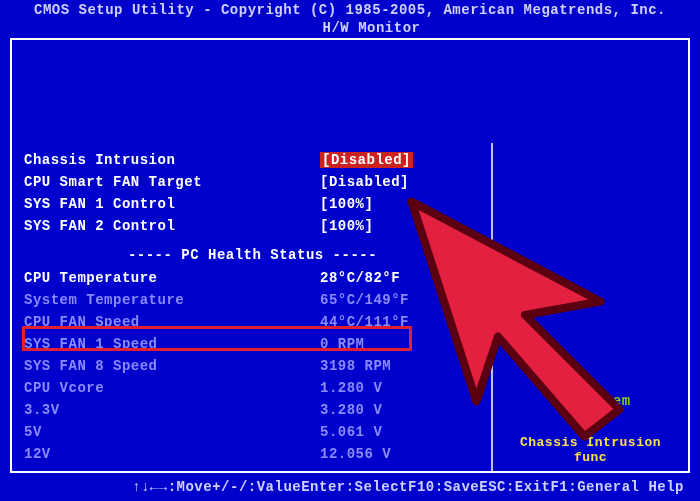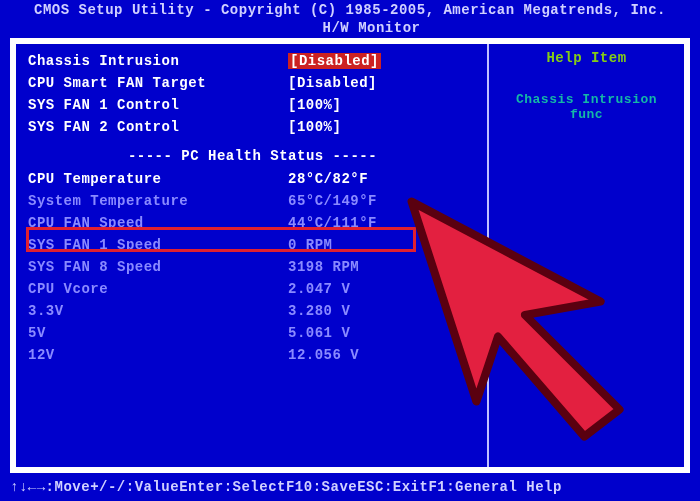--- a/index.html
+++ b/index.html
@@ -19,45 +19,46 @@
     text-align: center;
     padding: 2px 0;
     color: #d0d0ff;
   }
   .section-label {
     text-align: center;
     color: #d0d0ff;
     padding-left: 43px;
   }
   .outer-box {
-    border: 6px solid #ffffff;
+    border: 2px solid #ffffff;
     margin: 2px 10px 0 10px;
     height: 435px;
     display: flex;
+    align-items: flex-end;
   }
   .main-panel {
     flex: 1;
     padding: 6px 10px 6px 12px;
     border-right: 2px solid #c0c0ff;
     position: relative;
   }
   .help-panel {
     width: 195px;
     padding: 6px 8px;
     text-align: center;
   }
   .help-title { color: #84cc16; margin-bottom: 26px; }
-  .help-text { color: #14b8a6; text-align: center; font-size: 13px;}
+  .help-text { color: #fde047; text-align: center; font-size: 13px;}
   .row {
     display: flex;
     height: 22px;
     align-items: center;
   }
   .row .label { width: 260px; }
-  .row .value { flex: 1; }
+  .row .value { flex: 1; margin-left: 36px; }
   .bright { color: #ffffff; }
   .dim { color: #8a8aff; }
   .sel-bg {
     background: #cc2222;
     color: #ffffff;
     padding: 0 2px;
   }
   .divider-row {
     text-align: center;
     color: #fff;
@@ -66,23 +67,23 @@
   .red-box {
     border: 3px solid #e02030;
     position: absolute;
     left: 10px;
     top: 183px;
     width: 390px;
     height: 25px;
     pointer-events: none;
   }
   .footer {
-    margin: 6px 10px 0 10px;
+    margin: 6px 16px 0 10px;
     display: flex;
-    justify-content: flex-start;
+    justify-content: flex-end;
     color: #d0d0ff;
     font-size: 14px;
   }
   .footer span { white-space: pre; }
   .cursor-arrow {
     position: absolute;
     left: 390px;
     top: 180px;
     width: 270px;
     height: 270px;
@@ -132,21 +133,21 @@
     <div class="row">
       <span class="label dim">SYS FAN 1 Speed</span>
       <span class="value dim">0 RPM</span>
     </div>
     <div class="row">
       <span class="label dim">SYS FAN 8 Speed</span>
       <span class="value dim">3198 RPM</span>
     </div>
     <div class="row">
       <span class="label dim">CPU Vcore</span>
-      <span class="value dim">2.047 V</span>
+      <span class="value dim">1.280 V</span>
     </div>
     <div class="row">
       <span class="label dim">3.3V</span>
       <span class="value dim">3.280 V</span>
     </div>
     <div class="row">
       <span class="label dim">5V</span>
       <span class="value dim">5.061 V</span>
     </div>
     <div class="row">

